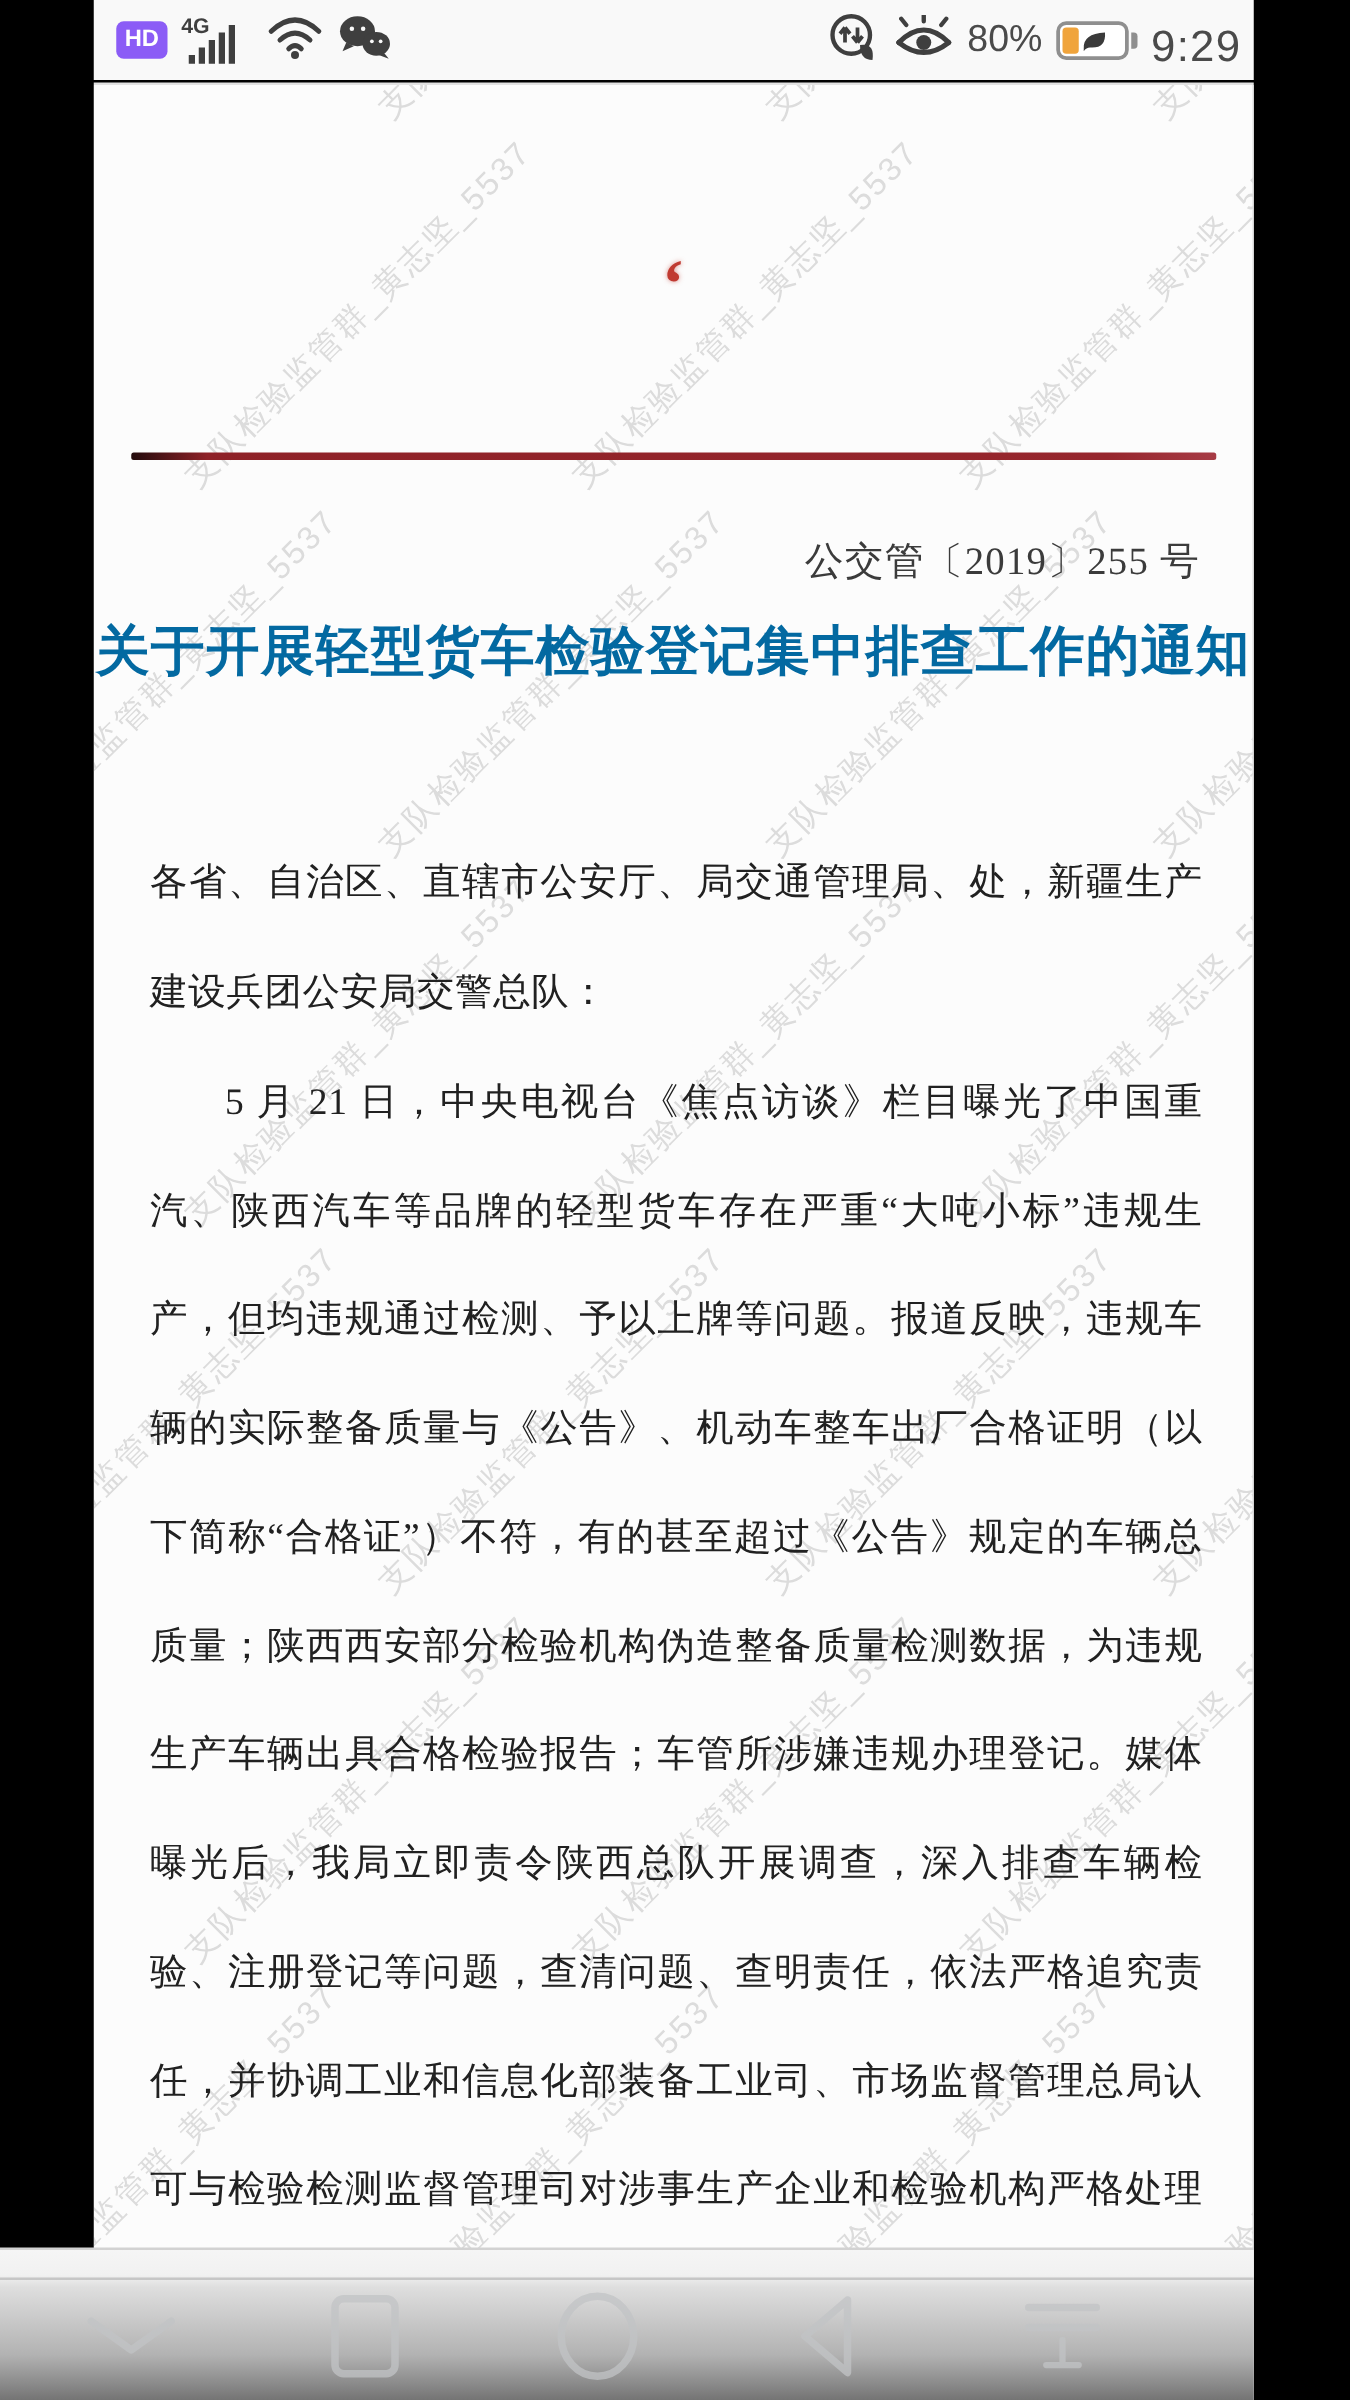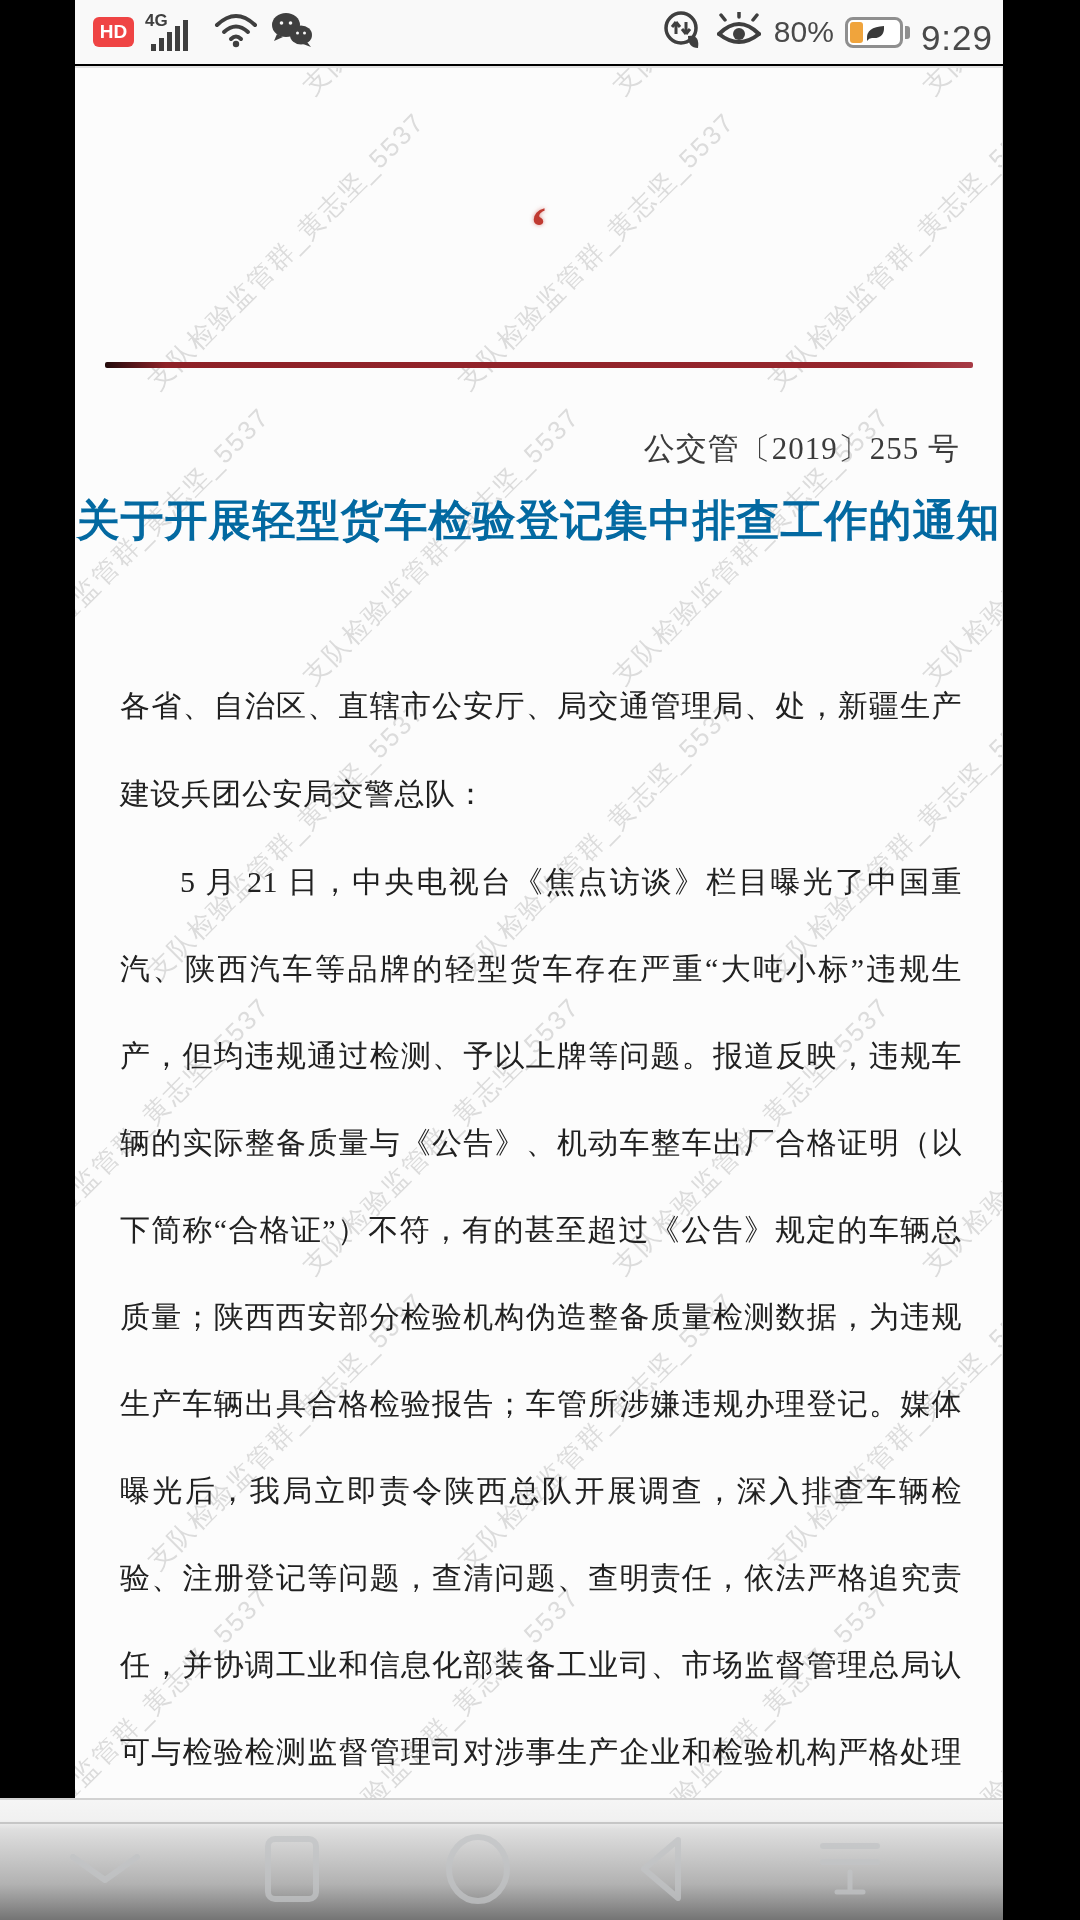--- a/index.html
+++ b/index.html
@@ -11,21 +11,21 @@
 
   
   .status-bar {
     position:absolute; left:75px; top:0; width:928px; height:64px;
     background:#f9f9f9; display:flex; align-items:center;
     justify-content:space-between; padding:0 10px 0 18px;
     font-family:"Liberation Sans","DejaVu Sans",sans-serif;
   }
   .sb-group { display:flex; align-items:center; gap:11px; }
   .hd-badge {
-    width:41px; height:30px; background:#ef4444; border-radius:6px;
+    width:41px; height:30px; background:#8b5cf6; border-radius:6px;
     color:#fff; font-weight:bold; font-size:19px; display:flex;
     align-items:center; justify-content:center; letter-spacing:0;
   }
   .net { position:relative; width:58px; height:42px; }
   .net .net-label { position:absolute; left:0; top:0; font-size:17px; font-weight:bold; color:#3f3f3f; }
   .net .bars { position:absolute; left:6px; bottom:2px; display:flex; align-items:flex-end; gap:3px; }
   .net .bars i { display:block; width:5px; background:#3f3f3f; }
   .sb-text { font-size:30px; color:#4a4a4a; }
   .time-text { font-size:35px; color:#4a4a4a; letter-spacing:1px;margin-top:12px; }
   .battery { position:relative; display:flex; align-items:center; }

